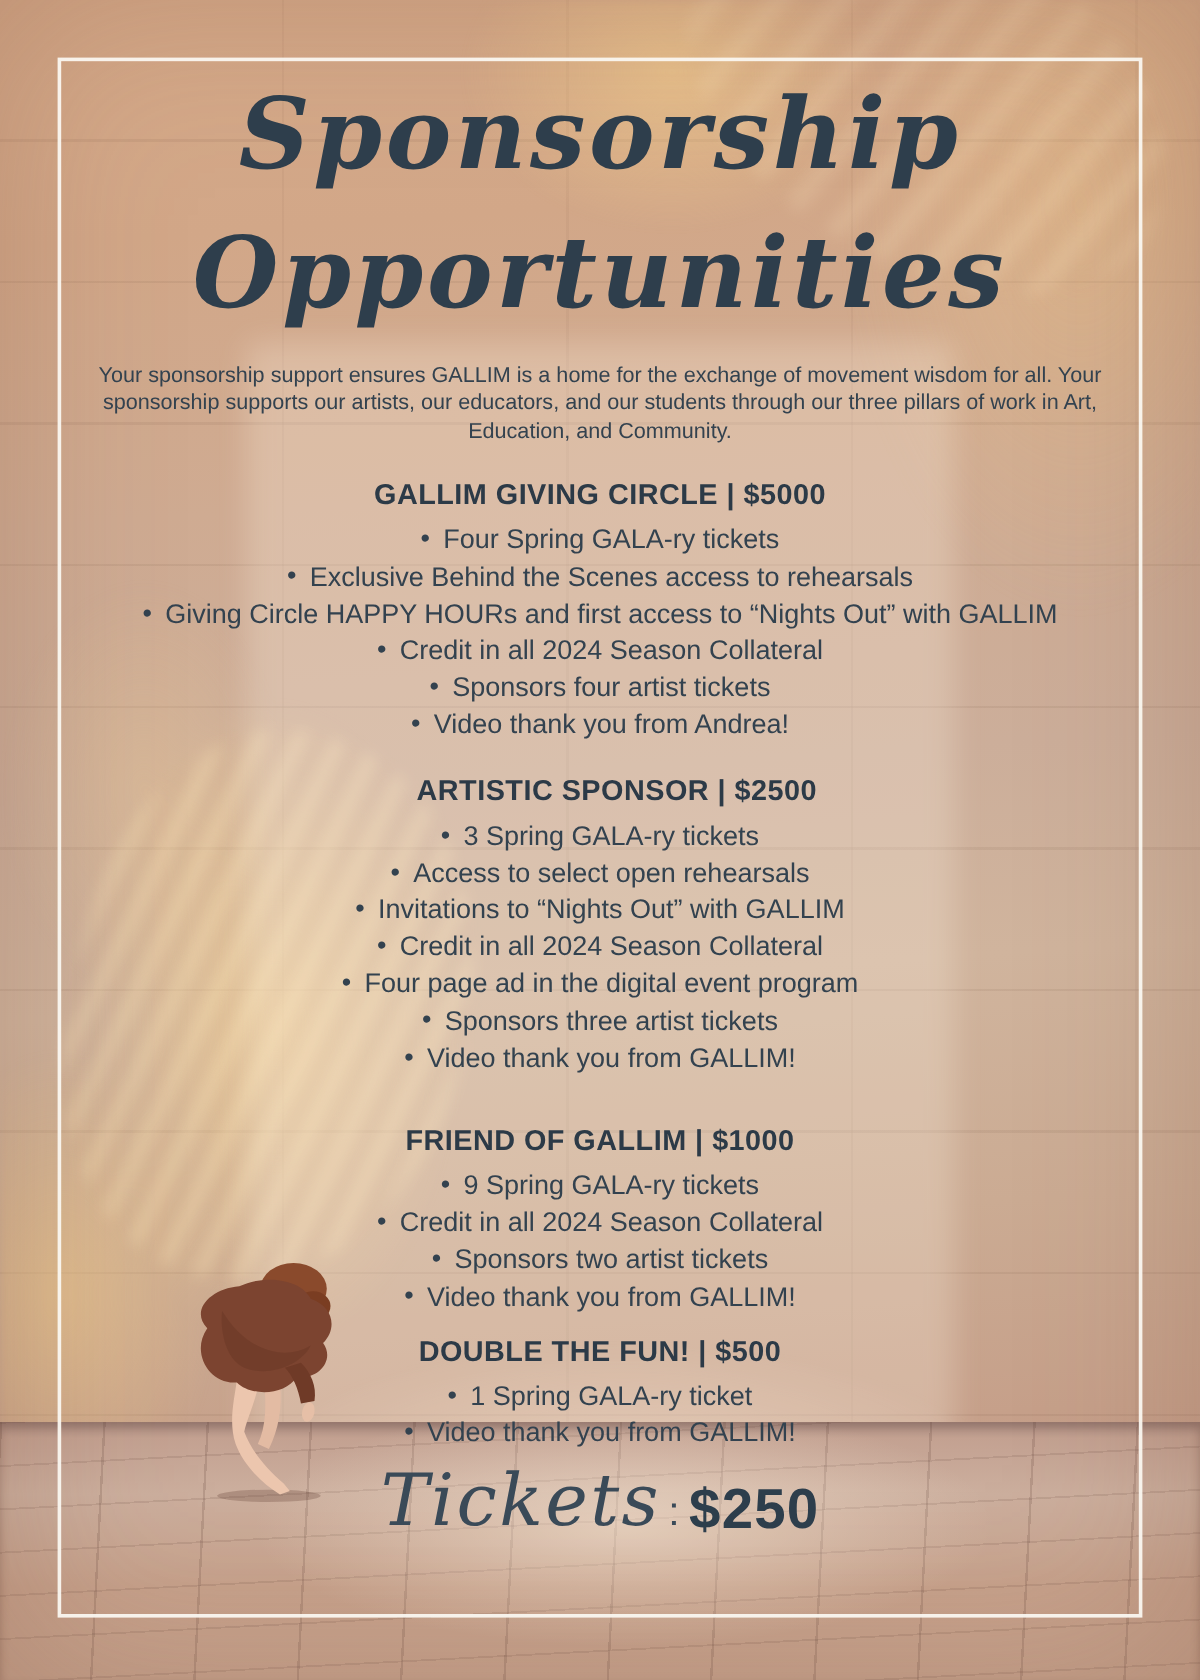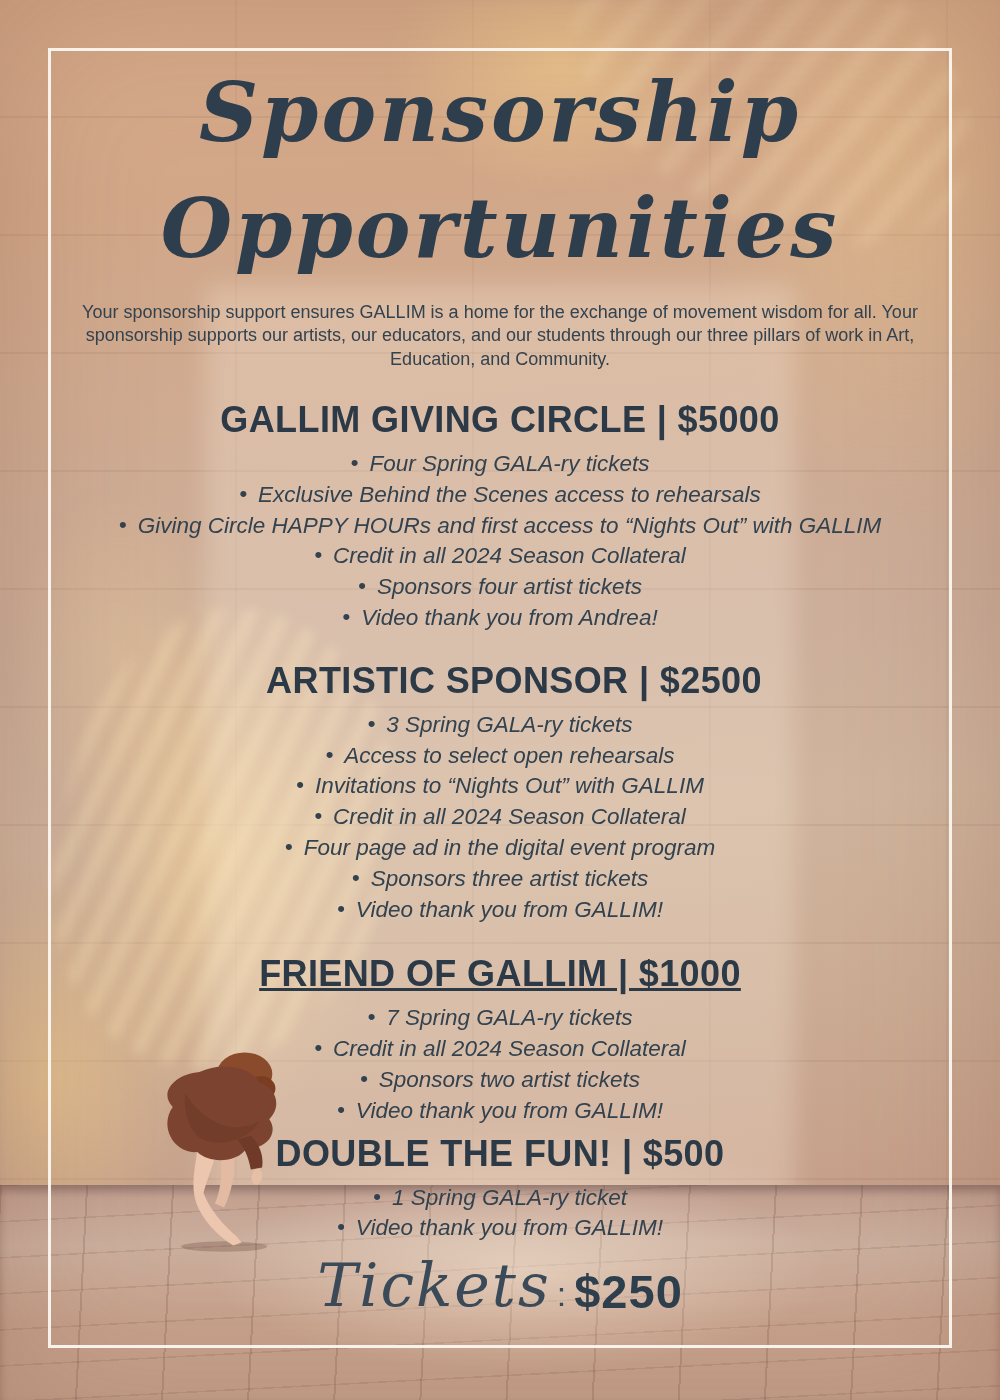--- a/index.html
+++ b/index.html
@@ -70,27 +70,27 @@
   .title{
     margin:54px 0 0;
     font-family:"DejaVu Serif", serif;font-style:italic;font-weight:700;
     font-size:82px;line-height:1.42;letter-spacing:3px;color:#2e3e4c;
   }
   .intro{
     width:850px;margin:14px auto 0;
     font-size:18px;line-height:1.3;color:#33424f;
   }
   .tier-heading{
-    margin:28px 0 8px;font-size:36px;font-weight:bold;
+    margin:28px 0 8px;font-size:24px;font-weight:bold;
     letter-spacing:.4px;color:#2c3a47;
   }
   .tier-heading.mt26{margin-top:26px;padding-left:28px;}
-  .tier-heading.mt28{margin-top:28px;text-decoration:underline;}
-  .tier-heading.mt22{margin-top:6px;text-align:center;}
-  .tier-list{list-style:none;margin:0;padding:0;font-style:italic;}
+  .tier-heading.mt28{margin-top:40px;}
+  .tier-heading.mt22{margin-top:16px;text-align:center;}
+  .tier-list{list-style:none;margin:0;padding:0;}
   .tier-list li{font-size:22.5px;line-height:30.8px;color:#33424f;}
   .dot{display:inline-block;margin-right:11px;transform:translateY(-1px);}
   .tickets-row{
     margin-top:2px;display:flex;justify-content:center;align-items:baseline;gap:6px;
   }
   .tickets-script{
     font-family:"DejaVu Serif", serif;font-style:italic;font-weight:400;
     font-size:60px;line-height:1.3;letter-spacing:2px;color:#3a4a58;
   }
   .tickets-sep{font-size:34px;color:#3a4a58;margin:0 2px 0 0;}
@@ -155,21 +155,21 @@
         <li><span class="dot">•</span><span>Credit in all 2024 Season Collateral</span></li>
         <li><span class="dot">•</span><span>Four page ad in the digital event program</span></li>
         <li><span class="dot">•</span><span>Sponsors three artist tickets</span></li>
         <li><span class="dot">•</span><span>Video thank you from GALLIM!</span></li>
       </ul>
     </section>
 
     <section>
       <h2 class="tier-heading mt28">FRIEND OF GALLIM | $1000</h2>
       <ul class="tier-list">
-        <li><span class="dot">•</span><span>7 Spring GALA-ry tickets</span></li>
+        <li><span class="dot">•</span><span>9 Spring GALA-ry tickets</span></li>
         <li><span class="dot">•</span><span>Credit in all 2024 Season Collateral</span></li>
         <li><span class="dot">•</span><span>Sponsors two artist tickets</span></li>
         <li><span class="dot">•</span><span>Video thank you from GALLIM!</span></li>
       </ul>
     </section>
 
     <section>
       <h2 class="tier-heading mt22">DOUBLE THE FUN! | $500</h2>
       <ul class="tier-list">
         <li><span class="dot">•</span><span>1 Spring GALA-ry ticket</span></li>

